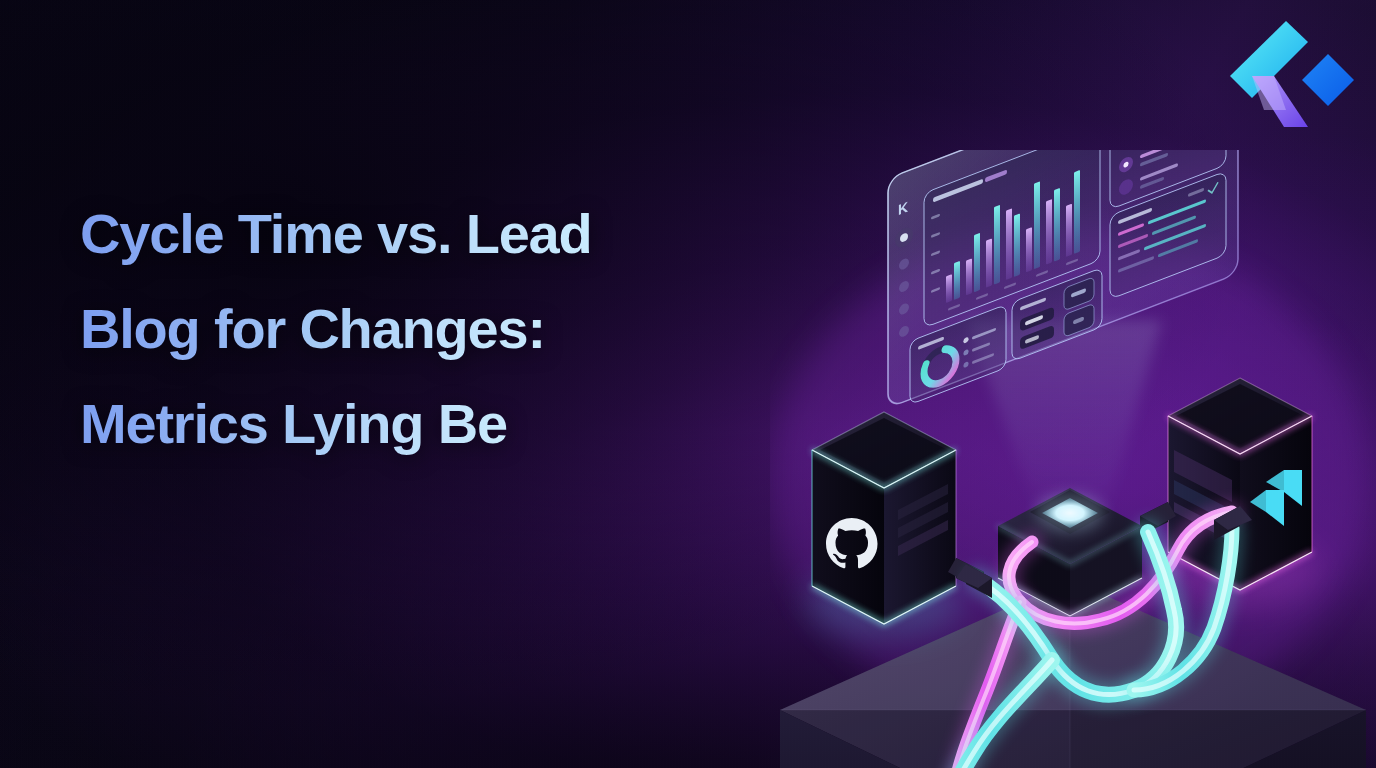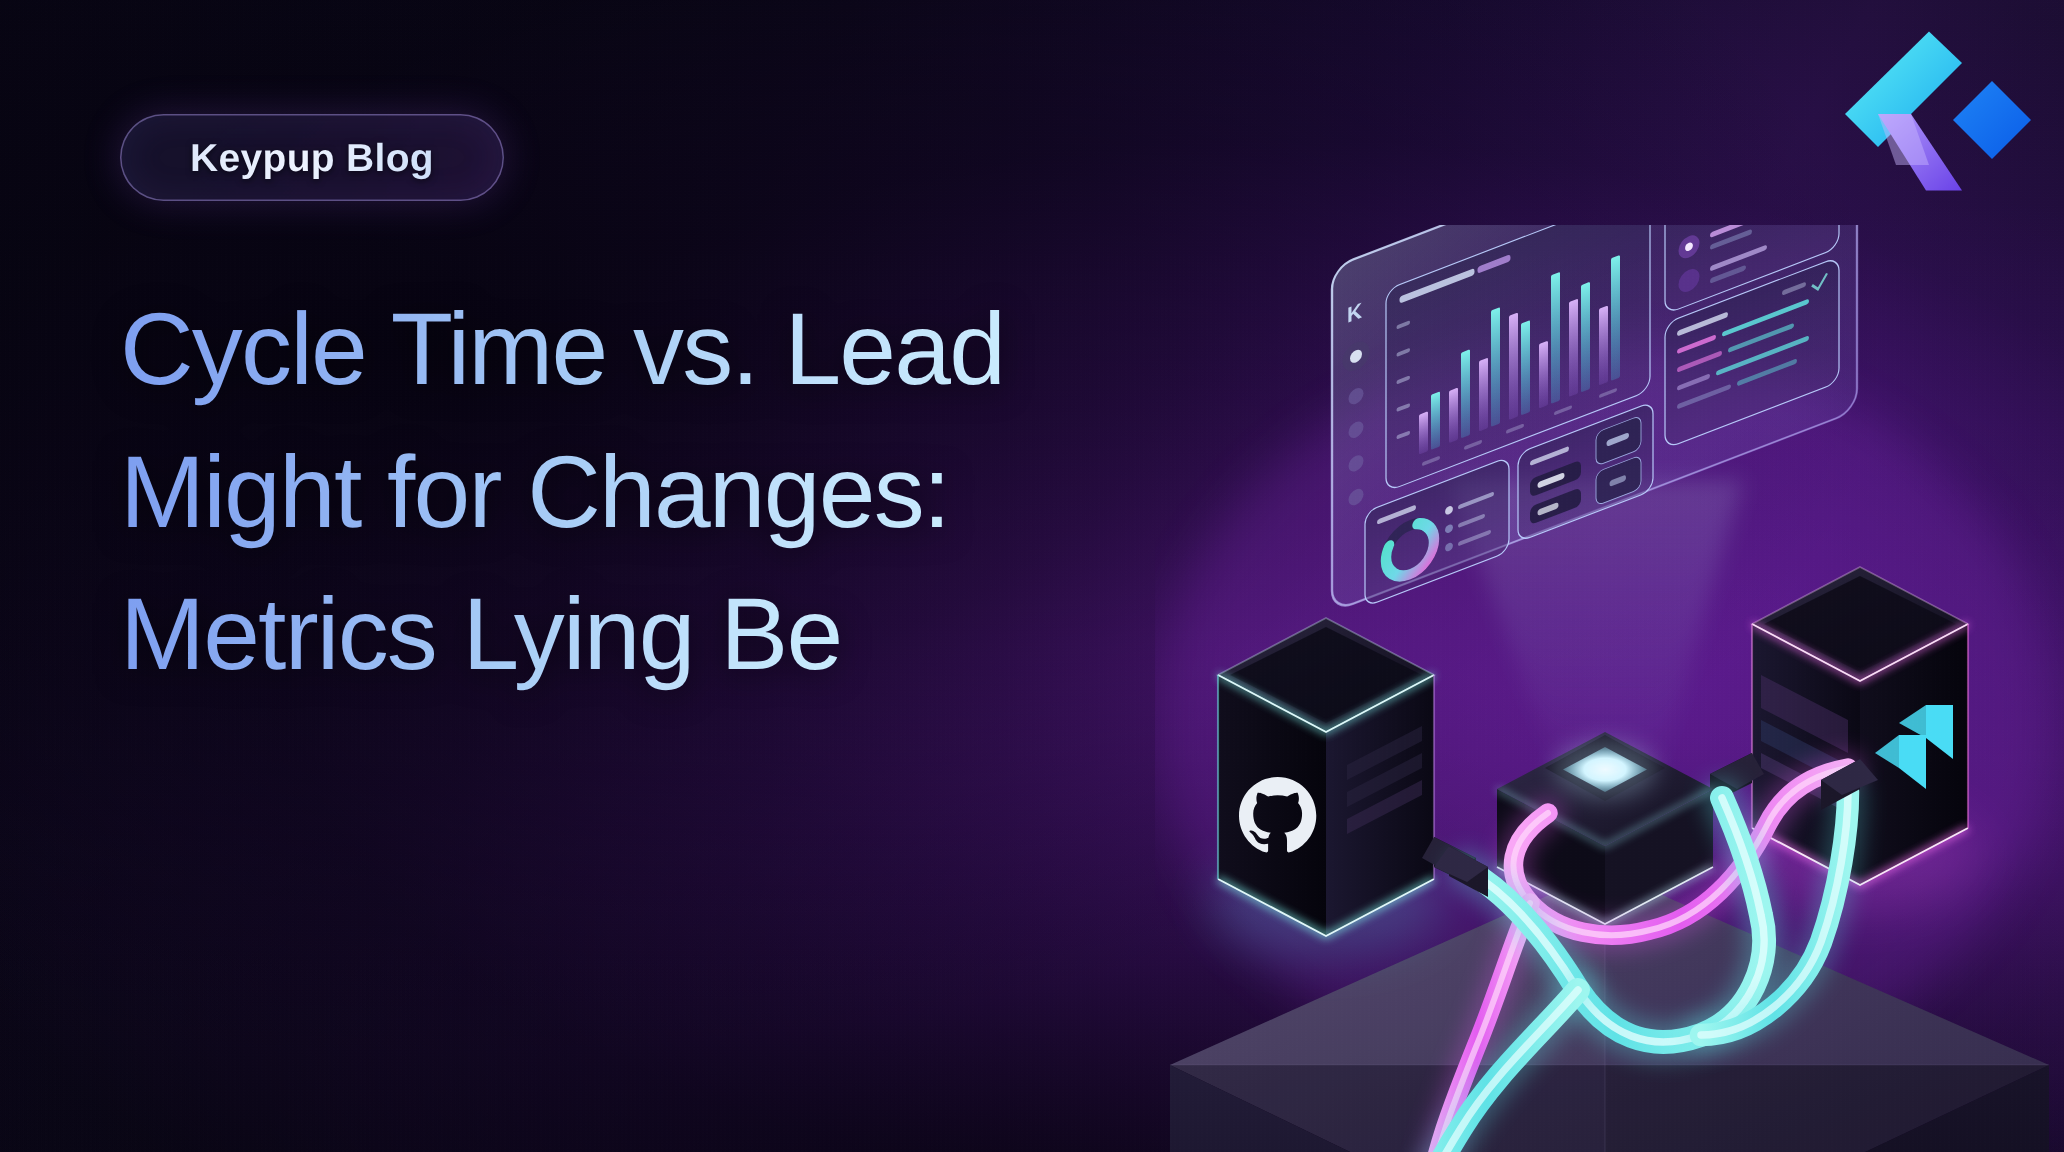--- a/index.html
+++ b/index.html
@@ -51,22 +51,22 @@
     background:linear-gradient(95deg,#dfe8fb 0%,#eef3ff 45%,#cfe0fa 100%);
     -webkit-background-clip:text; background-clip:text; color:transparent;
     text-shadow:none;
     filter:drop-shadow(0 1px 2px rgba(0,0,0,.6));
   }
 
   
   .headline{
     position:absolute; left:80px; top:186px;
     width:790px;
-    font-size:68px; line-height:95px;
-    font-weight:400; letter-spacing:-1.2px;
+    font-size:56px; line-height:95px;
+    font-weight:700; letter-spacing:-1.2px;
   }
   .headline .hl-line{ display:block; white-space:nowrap; }
   .headline .hl-line span{
     background:linear-gradient(96deg,#7d9ef0 0%,#8fb1f2 26%,#a8cdf6 54%,#bfe0fb 78%,#c9ebfd 100%);
     -webkit-background-clip:text; background-clip:text; color:transparent;
     filter:drop-shadow(0 3px 10px rgba(0,0,0,.55));
   }
 
   
   .logo{ position:absolute; right:16px; top:14px; width:152px; height:120px; }
@@ -431,27 +431,24 @@
 
       <polygon points="196,414 222,428 222,448 196,434" fill="#1b1729"></polygon>
       <polygon points="196,414 222,428 208,438 186,428" fill="#2e2844"></polygon>
       <polygon points="470,356 444,370 444,390 470,376" fill="#1b1729"></polygon>
       <polygon points="470,356 444,370 458,380 482,370" fill="#2e2844"></polygon>
     </svg>
   </div>
 
   <div class="bg-noise"></div>
 
-  <div class="badge">
-    <span class="badge-label">Keypup Blog</span>
-  </div>
 
   <h1 class="headline">
     <span class="hl-line"><span>Cycle Time vs. Lead</span></span>
-    <span class="hl-line"><span>Might for Changes:</span></span>
+    <span class="hl-line"><span>Blog for Changes:</span></span>
     <span class="hl-line"><span>Metrics Lying Be</span></span>
   </h1>
 
   <div class="logo">
     <svg width="152" height="120" viewBox="0 0 152 120" xmlns="http://www.w3.org/2000/svg">
       <defs>
         <linearGradient id="lgTop" x1="0" y1="0" x2="1" y2="1">
           <stop offset="0" stop-color="#5ff0f5"></stop>
           <stop offset="1" stop-color="#19a9f0"></stop>
         </linearGradient>

